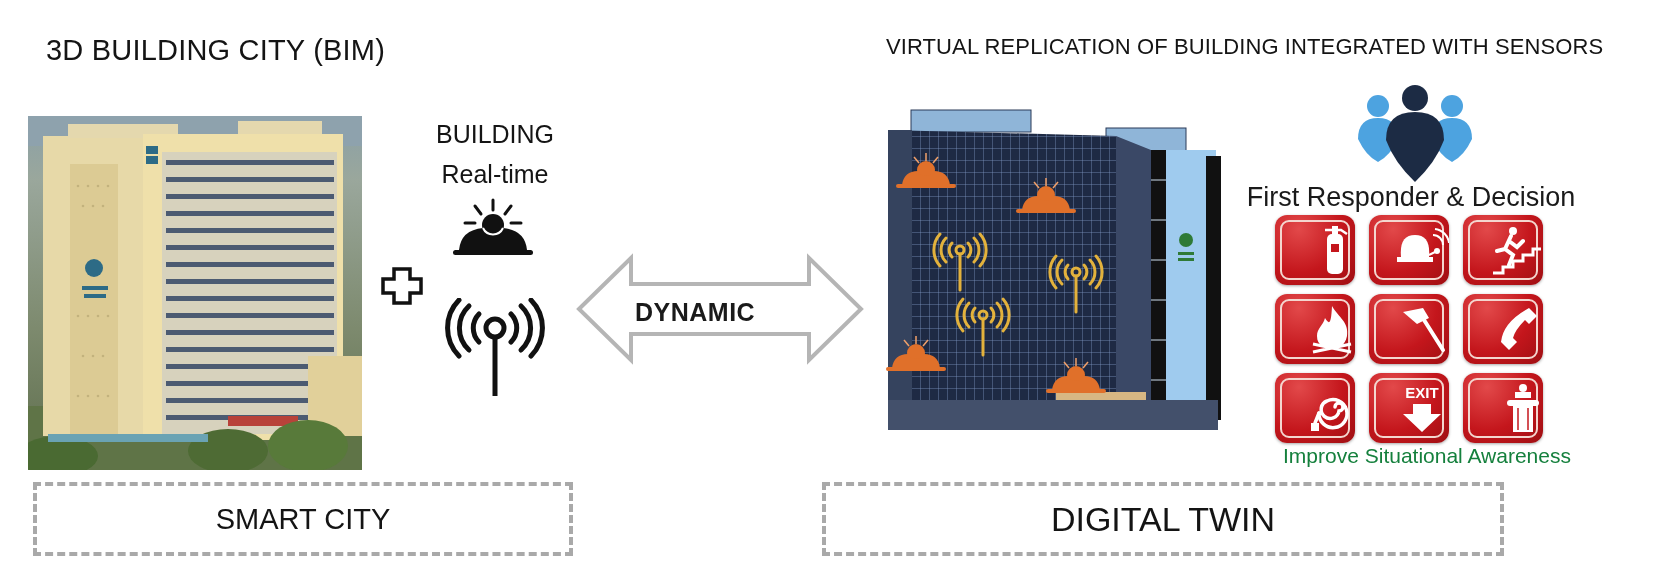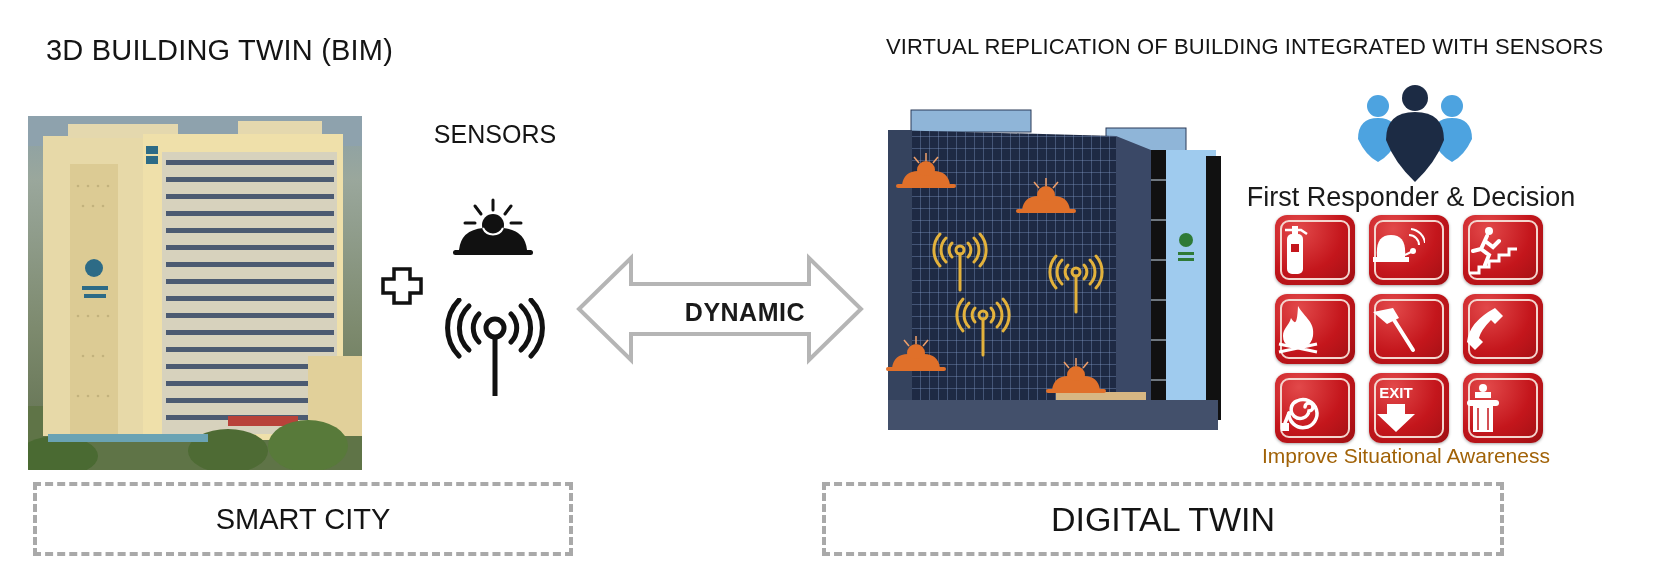--- a/index.html
+++ b/index.html
@@ -14,44 +14,44 @@
   .photo { left: 28px; top: 116px; width: 334px; height: 354px; overflow: hidden;
            background: linear-gradient(180deg,#8aa0a8 0%,#9aa79c 18%,#7d8a6e 60%,#5d6d4b 100%); }
   
   .twin { left: 866px; top: 100px; width: 380px; height: 355px; }
 
   .plus-icon { left: 380px; top: 266px; }
   .beacon-icon { left: 445px; top: 198px; }
   .antenna-icon { left: 445px; top: 298px; }
 
   .arrow { left: 575px; top: 252px; }
-  .arrow-label { left: 635px; top: 298px; width: 170px; text-align: right; font-size: 25px; font-weight: bold; color: #1a1a1a; letter-spacing: 0.5px; }
+  .arrow-label { left: 635px; top: 298px; width: 170px; text-align: left; font-size: 25px; font-weight: bold; color: #1a1a1a; letter-spacing: 0.5px; }
 
   .people-icon { left: 1350px; top: 84px; }
   .responder-label { left: 1226px; top: 182px; width: 370px; text-align: center; font-size: 27px; color: #1a1a1a; }
   .grid { left: 1275px; top: 215px; width: 270px; height: 240px; display: grid;
           grid-template-columns: repeat(3, 82px); grid-template-rows: repeat(3, 74px);
           column-gap: 12px; row-gap: 5px; }
   .tile { width: 80px; height: 70px; border-radius: 12px;
           background: radial-gradient(ellipse at 30% 20%, #e2494a 0%, #c4161c 55%, #9e0f13 100%);
-          box-shadow: 0 1px 3px rgba(0,0,0,0.35); position: relative; display: flex; align-items: center; justify-content: flex-start; }
+          box-shadow: 0 1px 3px rgba(0,0,0,0.35); position: relative; display: flex; align-items: center; justify-content: flex-end; }
   .tile::before { content: ""; position: absolute; inset: 5px; border: 2px solid #f4d6cf; border-radius: 9px; }
   .tile svg { position: relative; z-index: 1; }
-  .awareness-label { left: 1262px; top: 444px; width: 330px; text-align: left; font-size: 21px; color: #a16207; }
+  .awareness-label { left: 1262px; top: 444px; width: 330px; text-align: center; font-size: 21px; color: #15803d; }
 
   .box { border: 4px dashed #a9a9a9; box-sizing: border-box; display: flex; align-items: center; justify-content: center; }
   .box-left { left: 33px; top: 482px; width: 540px; height: 74px; }
   .box-right { left: 822px; top: 482px; width: 682px; height: 74px; }
   .box-left span { font-size: 29px; color: #141414; }
   .box-right span { font-size: 34px; color: #141414; }
 </style>
 </head>
 <body>
 
-<div class="abs title-left">3D BUILDING TWIN (BIM)</div>
+<div class="abs title-left">3D BUILDING CITY (BIM)</div>
 
 <div class="abs title-right">VIRTUAL REPLICATION OF BUILDING INTEGRATED WITH SENSORS</div>
 
 <div class="abs photo">
   <svg width="334" height="354" viewBox="0 0 334 354">
     <rect x="0" y="0" width="334" height="30" fill="#8ea2ad"></rect>
     <rect x="0" y="290" width="334" height="64" fill="#5f7447"></rect>
 
     <rect x="15" y="20" width="100" height="300" fill="#e7d9a8"></rect>
     <rect x="42" y="48" width="48" height="272" fill="#dccb94"></rect>
@@ -115,21 +115,22 @@
   </svg>
 </div>
 
 <div class="abs plus-icon">
   <svg width="44" height="40" viewBox="0 0 44 40">
     <path d="M14 3 H30 V13 H41 V27 H30 V37 H14 V27 H3 V13 H14 Z" fill="#fff" stroke="#111" stroke-width="3.5" stroke-linejoin="miter"></path>
   </svg>
 </div>
 
 <div class="abs sensors-label">
-  <div>SENSORS</div>
+  <div>BUILDING</div>
+  <div>Real-time</div>
 </div>
 
 <div class="abs beacon-icon">
   <svg width="96" height="64" viewBox="0 0 96 64">
     <g stroke="#111" stroke-width="3" stroke-linecap="round">
       <line x1="48" y1="2" x2="48" y2="12"></line>
       <line x1="30" y1="8" x2="36" y2="16"></line>
       <line x1="66" y1="8" x2="60" y2="16"></line>
       <line x1="20" y1="25" x2="30" y2="25"></line>
       <line x1="66" y1="25" x2="76" y2="25"></line>

